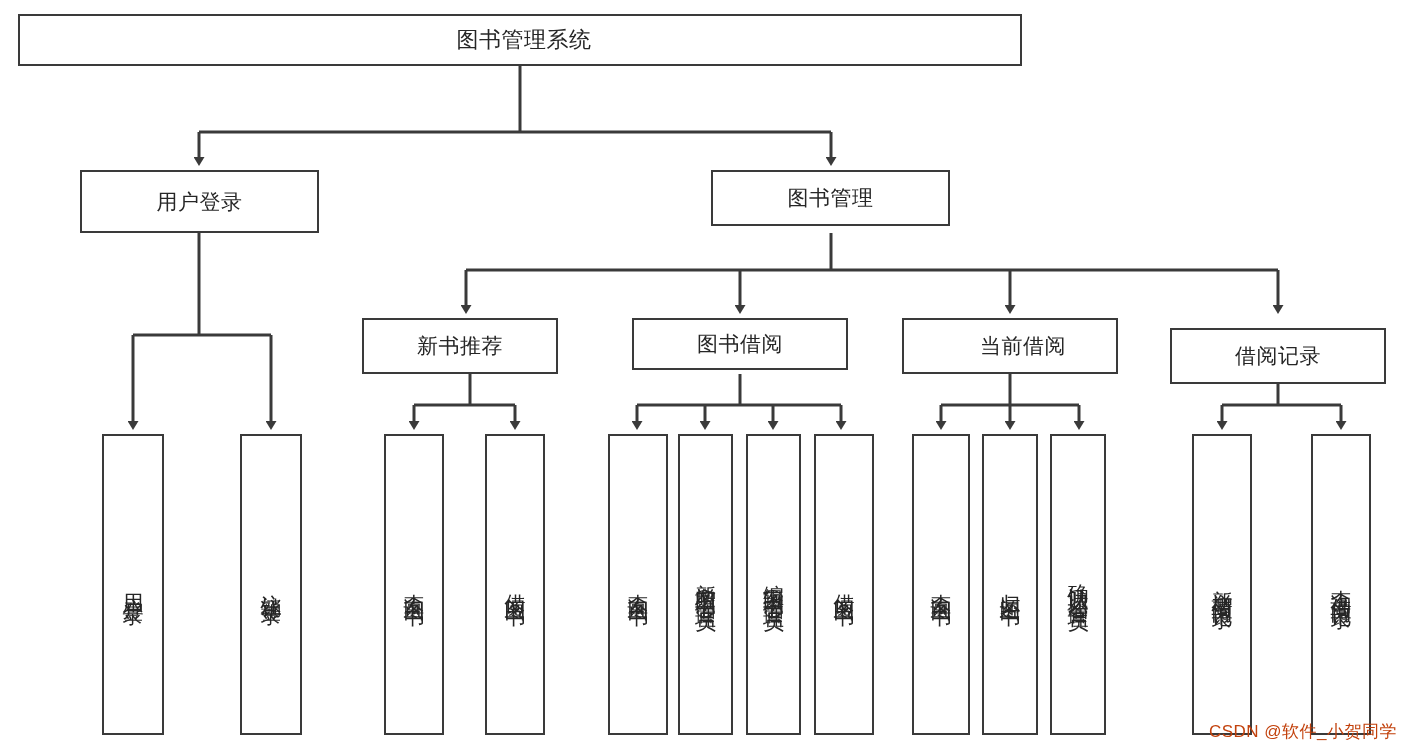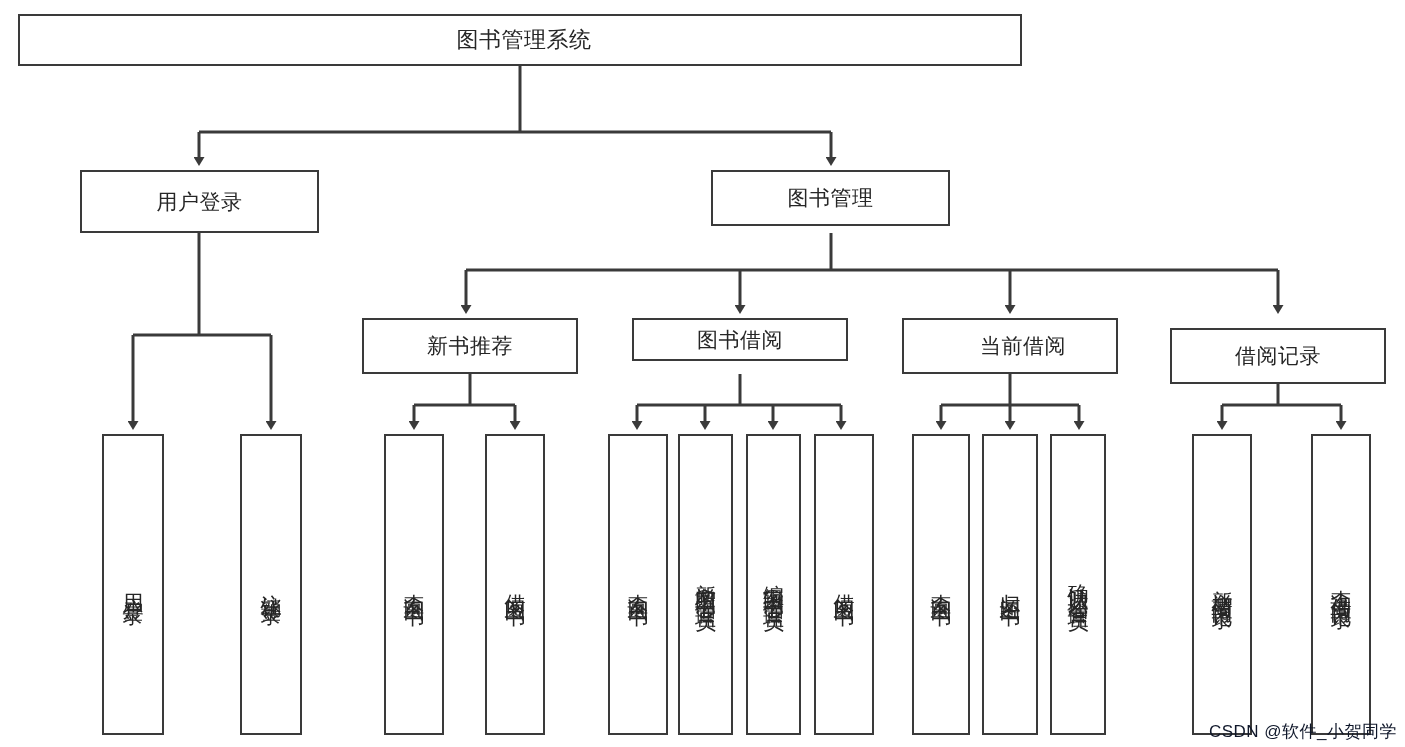--- a/index.html
+++ b/index.html
@@ -59,21 +59,21 @@
     writing-mode: vertical-rl;
     text-orientation: upright;
     letter-spacing: 4px;
     display: block;
   }
   .watermark {
     position: absolute;
     right: 8px;
     bottom: 4px;
     font-size: 17px;
-    color: #0f172a;
+    color: #c2410c;
     white-space: nowrap;
     letter-spacing: 0.5px;
   }
 </style>
 </head>
 <body>
 
 <div id="canvas">
 
   <svg class="wires" viewBox="0 0 1405 747">
@@ -124,22 +124,22 @@
       <path d="M1222,405 L1222,422" marker-end="url(#arrow)"></path>
       <path d="M1341,405 L1341,422" marker-end="url(#arrow)"></path>
     </g>
   </svg>
 
   <div class="node h root" style="left:18px; top:14px; width:1004px; height:52px;">图书管理系统</div>
 
   <div class="node h" style="left:80px; top:170px; width:239px; height:63px;">用户登录</div>
   <div class="node h" style="left:711px; top:170px; width:239px; height:56px;">图书管理</div>
 
-  <div class="node h" style="left:362px; top:318px; width:216px; height:56px;">新书推荐</div>
-  <div class="node h" style="left:632px; top:318px; width:216px; height:43px;">图书借阅</div>
+  <div class="node h" style="left:362px; top:318px; width:196px; height:56px;">新书推荐</div>
+  <div class="node h" style="left:632px; top:318px; width:216px; height:52px;">图书借阅</div>
   <div class="node h" style="left:902px; top:318px; width:216px; height:56px;padding-left:26px;">当前借阅</div>
   <div class="node h" style="left:1170px; top:328px; width:216px; height:56px;text-align:right;">借阅记录</div>
 
   <div class="node v" style="left:102px; top:434px; width:62px; height:301px;">
     <span class="vtxt">用户登录</span>
   </div>
   <div class="node v" style="left:240px; top:434px; width:62px; height:301px;">
     <span class="vtxt">注销登录</span>
   </div>
 

